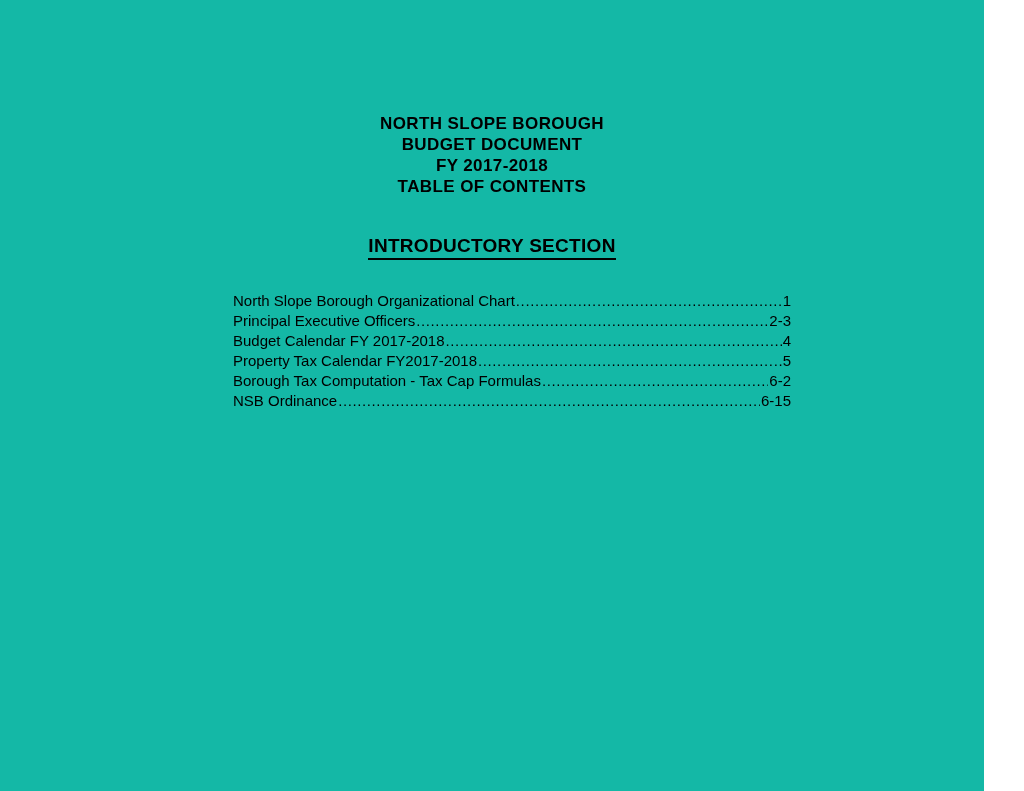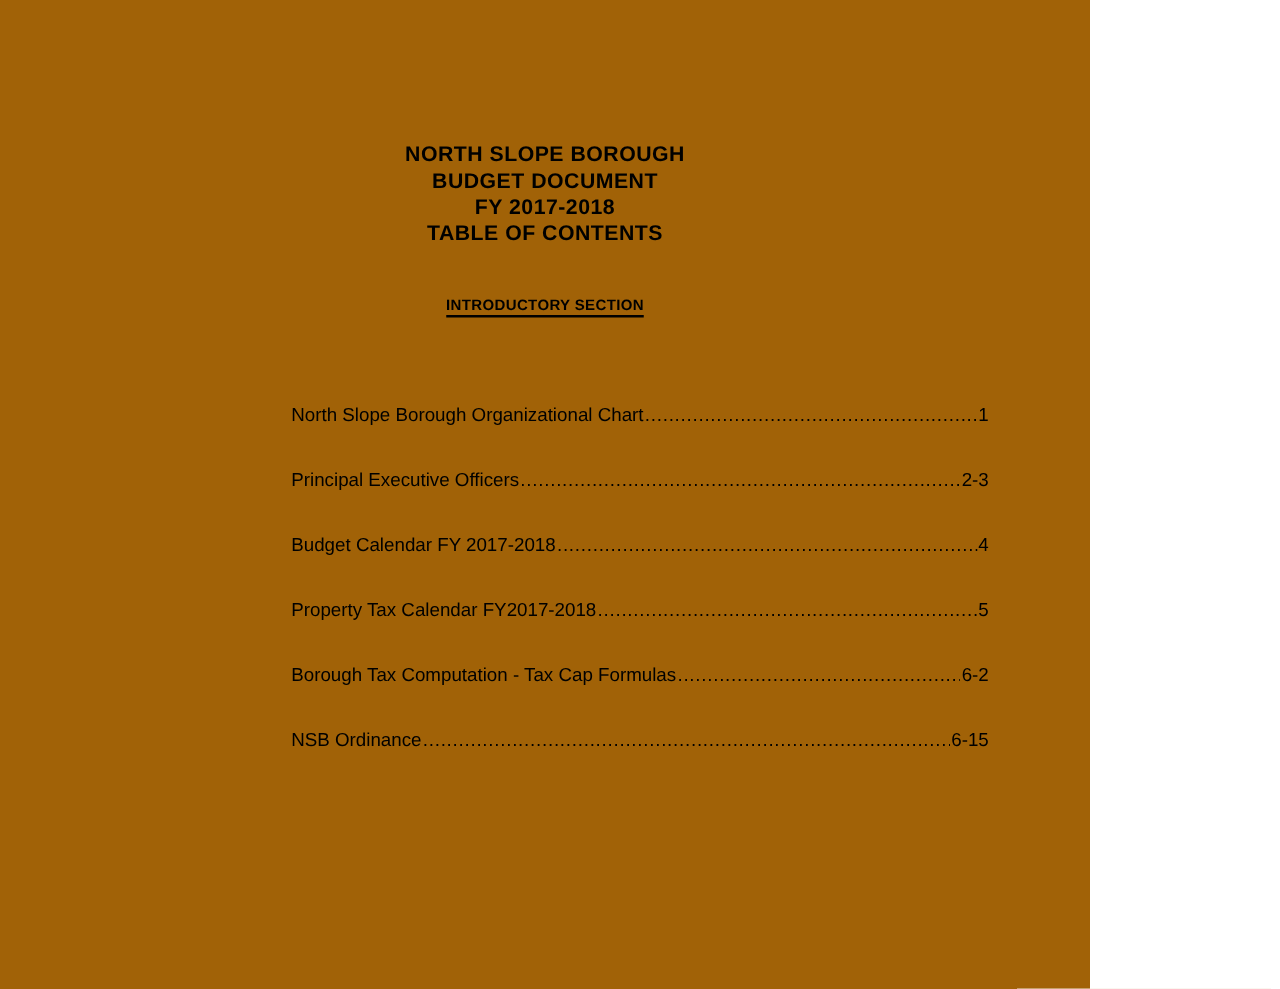--- a/index.html
+++ b/index.html
@@ -2,23 +2,23 @@
 <html><head>
 <meta charset="utf-8">
 <style>
   html, body {
     margin: 0;
     padding: 0;
     background: #ffffff;
   }
   .page {
     position: relative;
-    width: 872px;
+    width: 984px;
     height: 791px;
-    background: #a16207;
+    background: #14b8a6;
     color: #000000;
     font-family: "Liberation Sans", sans-serif;
     overflow: hidden;
   }
   .title-block {
     position: absolute;
     top: 113px;
     left: 0;
     width: 100%;
     text-align: center;
@@ -31,40 +31,39 @@
   }
   .section-heading-wrap {
     position: absolute;
     top: 235px;
     left: 0;
     width: 100%;
     text-align: center;
   }
   .section-heading {
     display: inline-block;
-    font-size: 12px;
+    font-size: 19px;
     font-weight: bold;
     letter-spacing: 0.3px;
     border-bottom: 2px solid #000000;
     padding-bottom: 1px;
   }
   .toc {
     position: absolute;
     top: 291px;
     left: 233px;
     width: 558px;
   }
   .toc-row {
     display: flex;
     align-items: baseline;
     height: 20px;
     font-size: 15px;
     line-height: 20px;
     white-space: nowrap;
-    margin-top: 32px;
   }
   .toc-title {
     flex: 0 0 auto;
   }
   .toc-dots {
     flex: 1 1 auto;
     overflow: hidden;
     white-space: nowrap;
     margin: 0 1px;
     min-width: 0;

